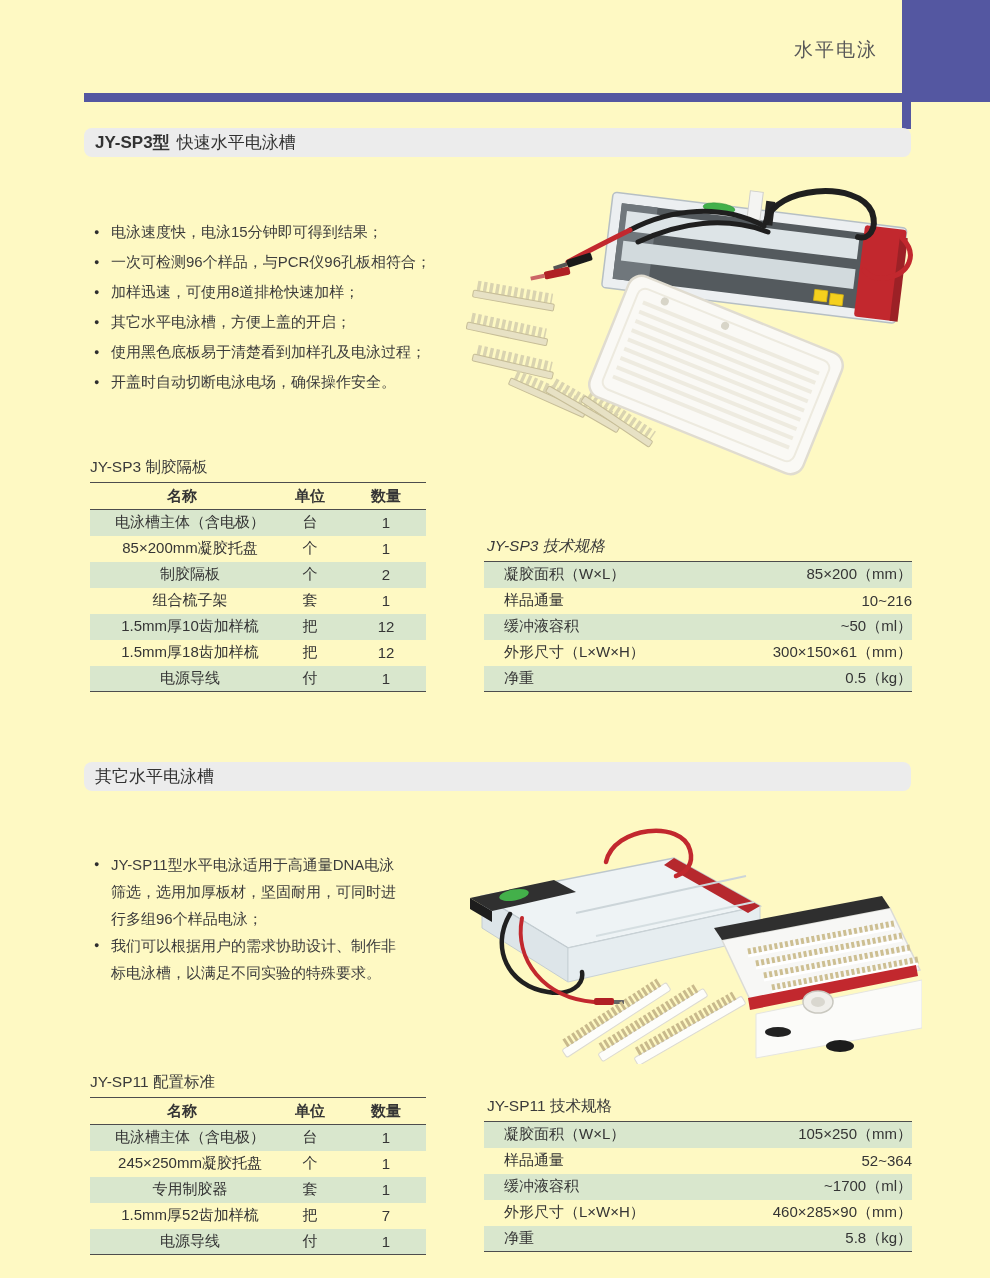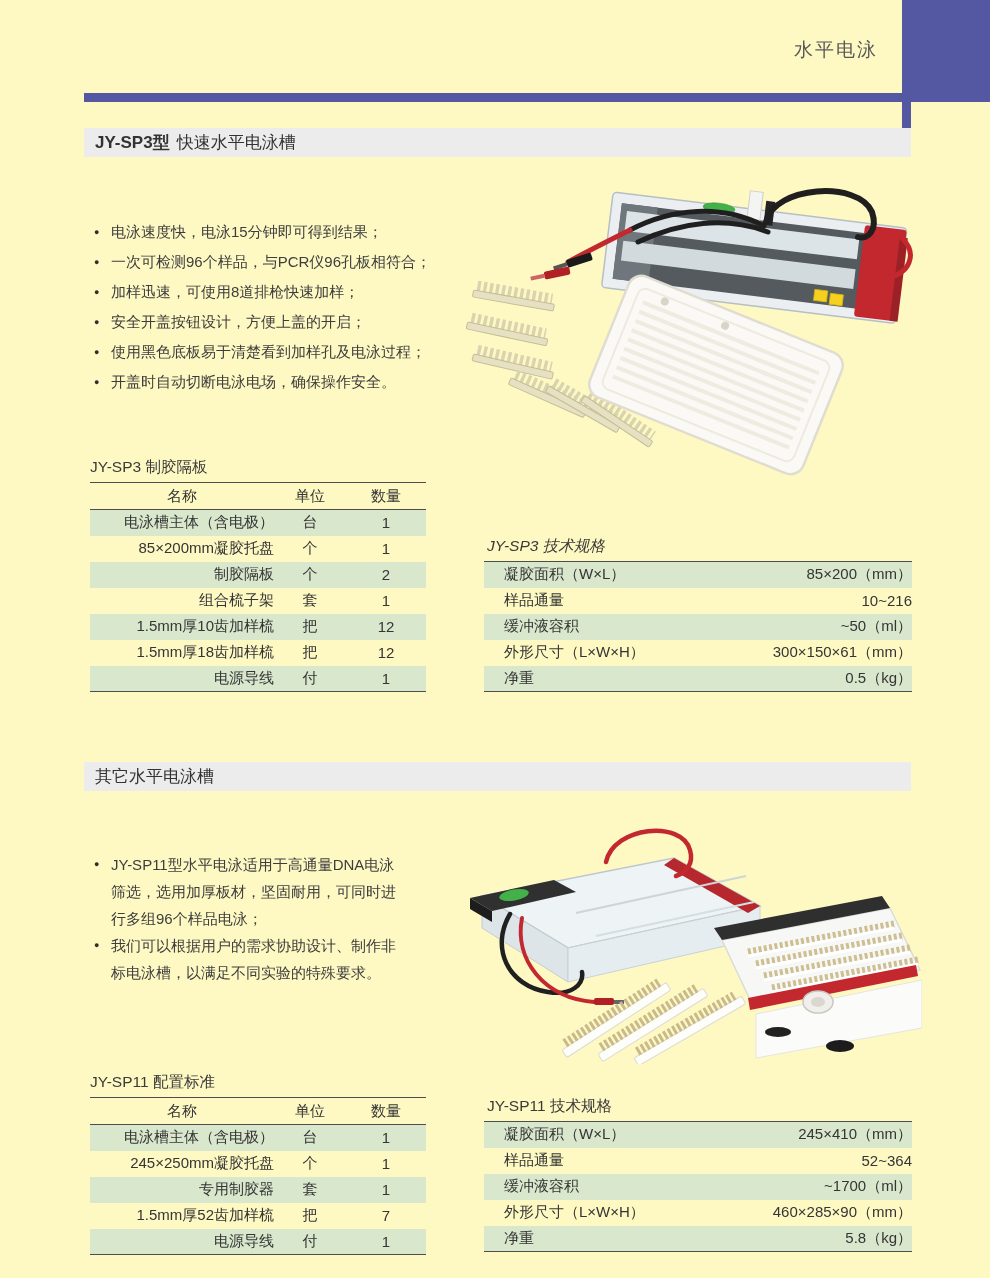--- a/index.html
+++ b/index.html
@@ -16,43 +16,44 @@
   }
   .corner-block { position:absolute; left:902px; top:0; width:88px; height:102px; background:#5457a1; }
   .top-rule     { position:absolute; left:84px;  top:93px; width:827px; height:9px;  background:#5457a1; }
   .top-rule-tab { position:absolute; left:902px; top:102px; width:9px;  height:27px; background:#5457a1; }
   
   .section-bar {
     position:absolute; left:84px; width:827px; height:29px;
     background:#ececec; line-height:29px; padding-left:11px;
     font-size:17px; color:#333;
     white-space:nowrap;
+    border-radius:8px;
   }
   .section-bar .model { font-weight:bold; }
   .section-bar .model + span { margin-left:7px; }
   
   .features { position:absolute; list-style:none; font-size:15px; color:#3d3d3d; }
   .features li { display:flex; align-items:flex-start; }
   .dot { flex:0 0 17px; width:17px; font-size:9px; line-height:inherit; color:#2e2e2e; }
   .ft { flex:1; }
   .f1 { left:94px; top:217px; width:415px; }
   .f1 li, .f1 .dot { line-height:30px; }
   .f2 { left:94px; top:851px; width:352px; }
   .f2 li, .f2 .dot, .f2 .ln { line-height:27px; }
   
   .tbl-title { position:absolute; font-size:15.5px; color:#3a3a3a; white-space:nowrap; }
   
   table { position:absolute; border-collapse:collapse; table-layout:fixed; font-size:15px; color:#353535; }
   .cfg { width:336px; border-bottom:1.5px solid #4d4d4d; }
   .cfg th {
-    font-weight:normal; height:27px; text-align:center;
+    font-weight:bold; height:27px; text-align:center;
     border-top:1.5px solid #4d4d4d; border-bottom:1.5px solid #4d4d4d;
   }
   .cfg td { height:26px; text-align:center; }
-  .cfg td:first-child { text-align:right; padding-left:16px; }
+  .cfg td:first-child { text-align:center; padding-left:16px; }
   .cfg tbody tr:nth-child(odd) { background:#d9e7cd; }
   .col-name { width:184px; } .col-unit { width:72px; } .col-qty { width:80px; }
   .spec { width:428px; border-top:1.5px solid #4d4d4d; border-bottom:1.5px solid #4d4d4d; }
   .spec td { height:26px; }
   .spec td.sl { width:205px; text-align:left; padding-left:20px; }
   .spec td.sv { text-align:right; }
   .spec tbody tr:nth-child(odd) { background:#d9e7cd; }
   
   .fig { position:absolute; }
   .fig1 { left:466px; top:180px; width:456px; height:302px; }
@@ -80,21 +81,21 @@
     <li>
         <span class="dot">●</span>
         <span class="ft">一次可检测96个样品，与PCR仪96孔板相符合；</span>
       </li>
     <li>
         <span class="dot">●</span>
         <span class="ft">加样迅速，可使用8道排枪快速加样；</span>
       </li>
     <li>
         <span class="dot">●</span>
-        <span class="ft">安全开盖按钮设计，方便上盖的开启；</span>
+        <span class="ft">其它水平电泳槽，方便上盖的开启；</span>
       </li>
     <li>
         <span class="dot">●</span>
         <span class="ft">使用黑色底板易于清楚看到加样孔及电泳过程；</span>
       </li>
     <li>
         <span class="dot">●</span>
         <span class="ft">开盖时自动切断电泳电场，确保操作安全。</span>
       </li>
   </ul>
@@ -380,21 +381,21 @@
           <td>1</td>
         </tr>
     </tbody>
   </table>
 
   <div class="tbl-title" style="left:487px; top:1096px;">JY-SP11 技术规格</div>
   <table class="spec" style="left:484px; top:1121px;">
     <tbody>
       <tr>
           <td class="sl">凝胶面积（W×L）</td>
-          <td class="sv">245×410（mm）</td>
+          <td class="sv">105×250（mm）</td>
         </tr>
       <tr>
           <td class="sl">样品通量</td>
           <td class="sv">52~364</td>
         </tr>
       <tr>
           <td class="sl">缓冲液容积</td>
           <td class="sv">~1700（ml）</td>
         </tr>
       <tr>

